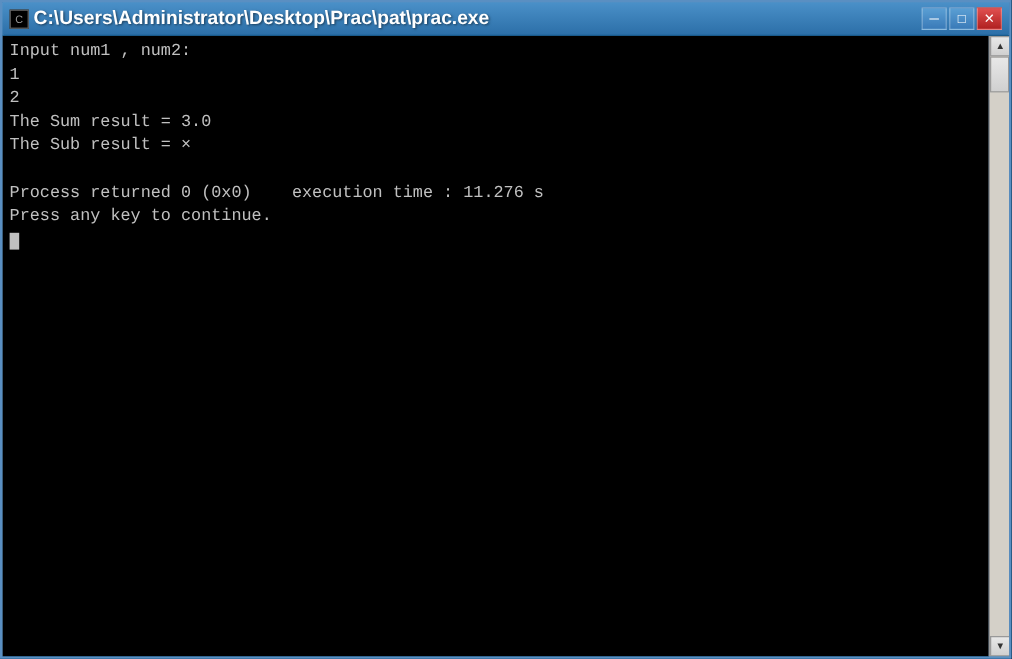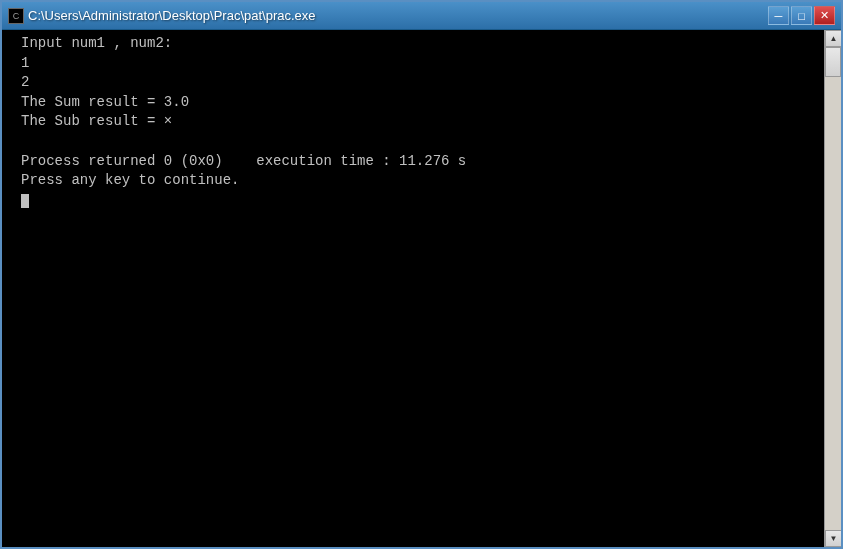--- a/index.html
+++ b/index.html
@@ -50,22 +50,22 @@
       background: #000;
       border: 1px solid #666;
       flex-shrink: 0;
       display: flex;
       align-items: center;
       justify-content: center;
     }
 
     .title-text {
       color: white;
-      font-size: 13px;
-      font-weight: normal;
+      font-size: 16px;
+      font-weight: bold;
       text-shadow: 1px 1px 2px rgba(0,0,0,0.5);
       white-space: nowrap;
     }
 
     .title-buttons {
       display: flex;
       gap: 2px;
       align-items: center;
     }
 
@@ -92,21 +92,21 @@
       flex: 1;
       overflow: hidden;
     }
 
     .console-area {
       flex: 1;
       background: #000000;
       color: #c0c0c0;
       font-family: 'Courier New', Courier, monospace;
       font-size: 14px;
-      padding: 4px 19px;
+      padding: 4px 6px;
       overflow: hidden;
       white-space: pre;
       line-height: 1.4;
     }
 
     .scrollbar {
       width: 17px;
       background: #c8c8c8;
       display: flex;
       flex-direction: column;

